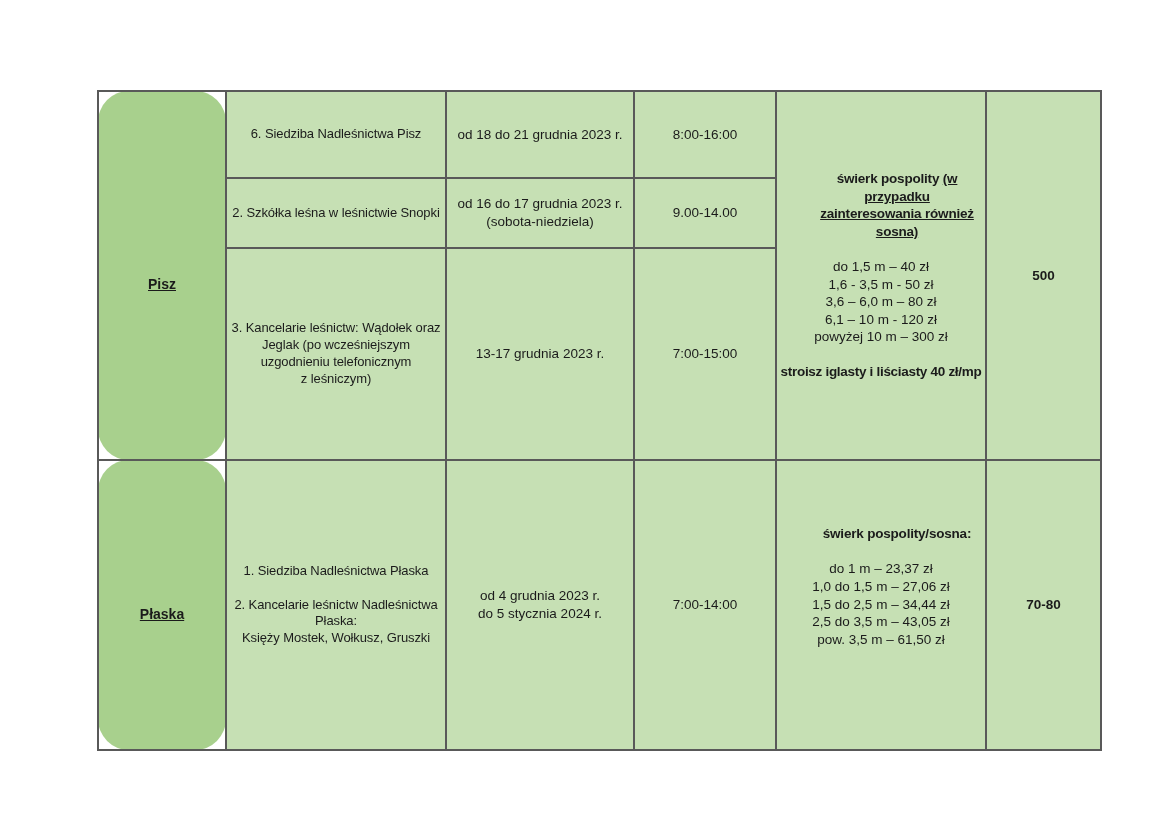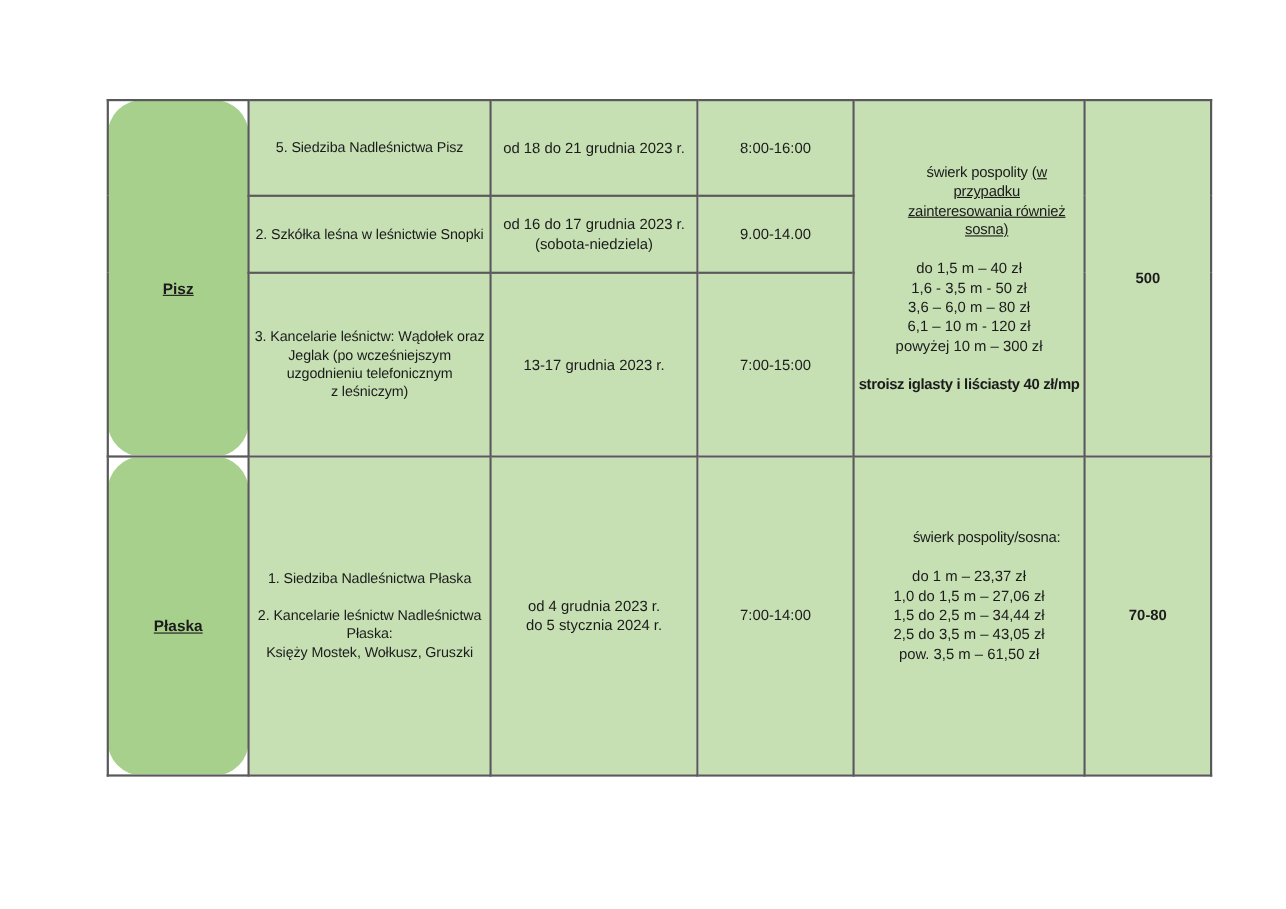--- a/index.html
+++ b/index.html
@@ -23,21 +23,21 @@
     text-align:center;vertical-align:middle;
     font-size:13.5px;line-height:1.3;
     padding:4px 6px;box-sizing:border-box;
     white-space:pre-line;
     overflow:hidden;
   }
   td.name-cell{background:var(--name-cell-bg);border-radius:31px;}
   .district-name{font-weight:bold;text-decoration:underline;font-size:14px;}
   td.loc-cell{font-size:13px;letter-spacing:-0.1px;padding:4px 4px;}
   td.price-cell{padding:4px 3px;}
-  .price-title{font-weight:normal;letter-spacing:-0.2px;margin-left:32px;}
+  .price-title{font-weight:bold;letter-spacing:-0.2px;margin-left:32px;}
   .price-title .u{text-decoration:underline;}
   .price-footer{font-weight:bold;white-space:nowrap;letter-spacing:-0.3px;}
   td.count-cell{font-weight:bold;}
   td.shift-up{padding-bottom:23px;}
 </style>
 </head>
 <body>
 
 <div class="table-wrap">
   <table class="sched">
@@ -47,42 +47,42 @@
       <col style="width:188px">
       <col style="width:142px">
       <col style="width:210px">
       <col style="width:115px">
     </colgroup>
     <tbody>
       <tr style="height:87px">
         <td class="name-cell" rowspan="3">
           <span class="district-name">Pisz</span>
         </td>
-        <td class="loc-cell">5. Siedziba Nadleśnictwa Pisz</td>
+        <td class="loc-cell">6. Siedziba Nadleśnictwa Pisz</td>
         <td>od 18 do 21 grudnia 2023 r.</td>
         <td>8:00-16:00</td>
         <td class="price-cell" rowspan="3">
           <div class="price-title"><span>świerk pospolity </span><span class="u">(w przypadku
 zainteresowania również sosna)</span></div>
           <div class="price-lines">do 1,5 m – 40 zł
 1,6 - 3,5 m - 50 zł
 3,6 – 6,0 m – 80 zł
 6,1 – 10 m - 120 zł
 powyżej 10 m – 300 zł</div>
           <div class="price-footer">stroisz iglasty i liściasty 40 zł/mp</div>
         </td>
         <td class="count-cell" rowspan="3">500</td>
       </tr>
       <tr style="height:70px">
         <td class="loc-cell">2. Szkółka leśna w leśnictwie Snopki</td>
         <td>od 16 do 17 grudnia 2023 r.
 (sobota-niedziela)</td>
         <td>9.00-14.00</td>
       </tr>
-      <tr style="height:167px">
+      <tr style="height:212px">
         <td class="loc-cell">3. Kancelarie leśnictw: Wądołek oraz
 Jeglak (po wcześniejszym
 uzgodnieniu telefonicznym
 z leśniczym)</td>
         <td>13-17 grudnia 2023 r.</td>
         <td>7:00-15:00</td>
       </tr>
       <tr style="height:290px">
         <td class="name-cell">
           <span class="district-name">Płaska</span>

